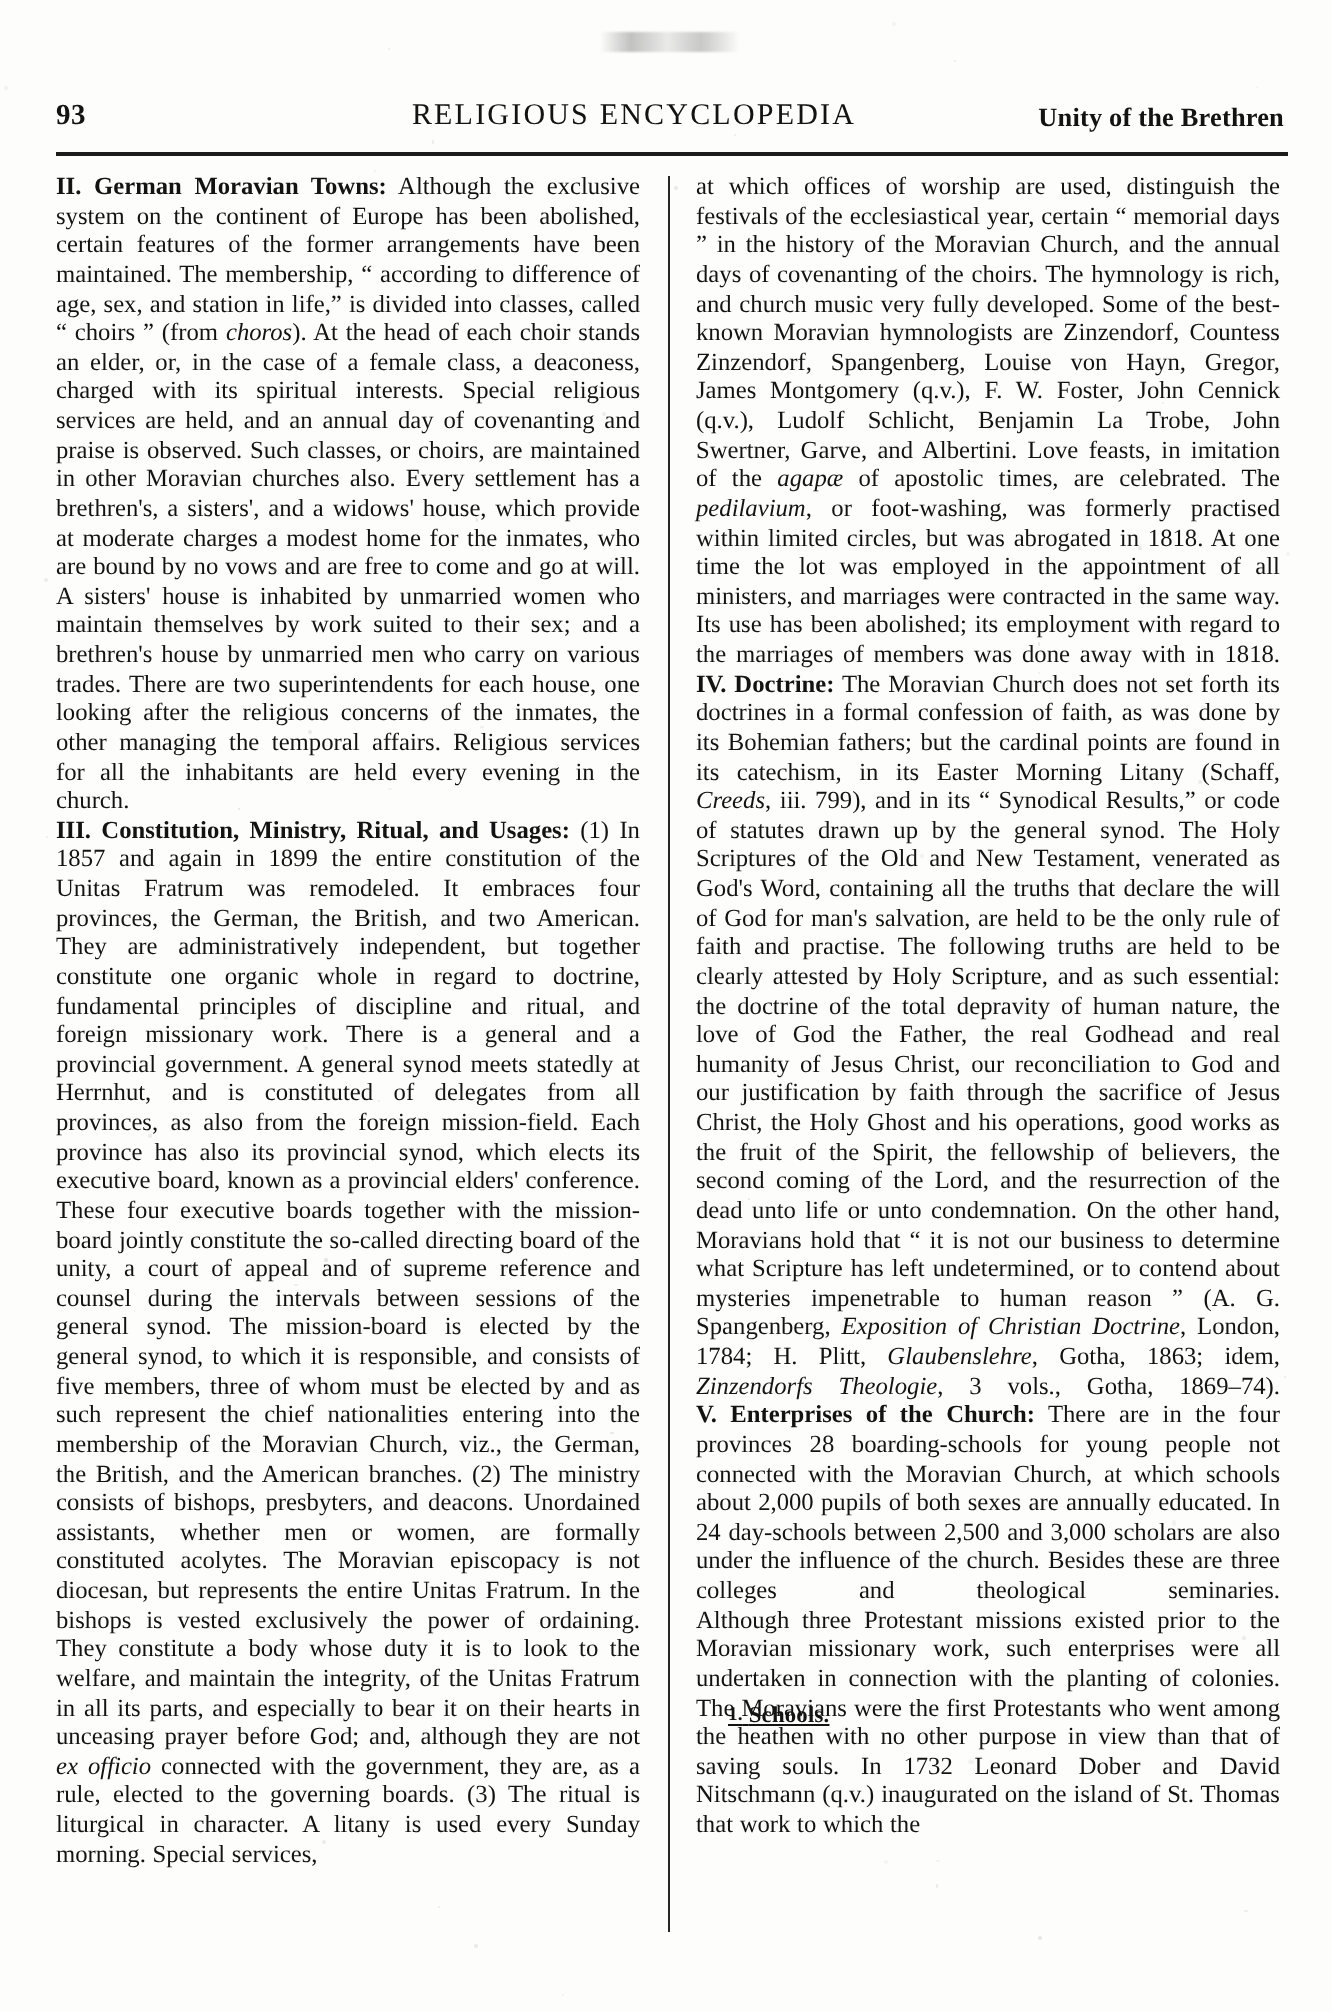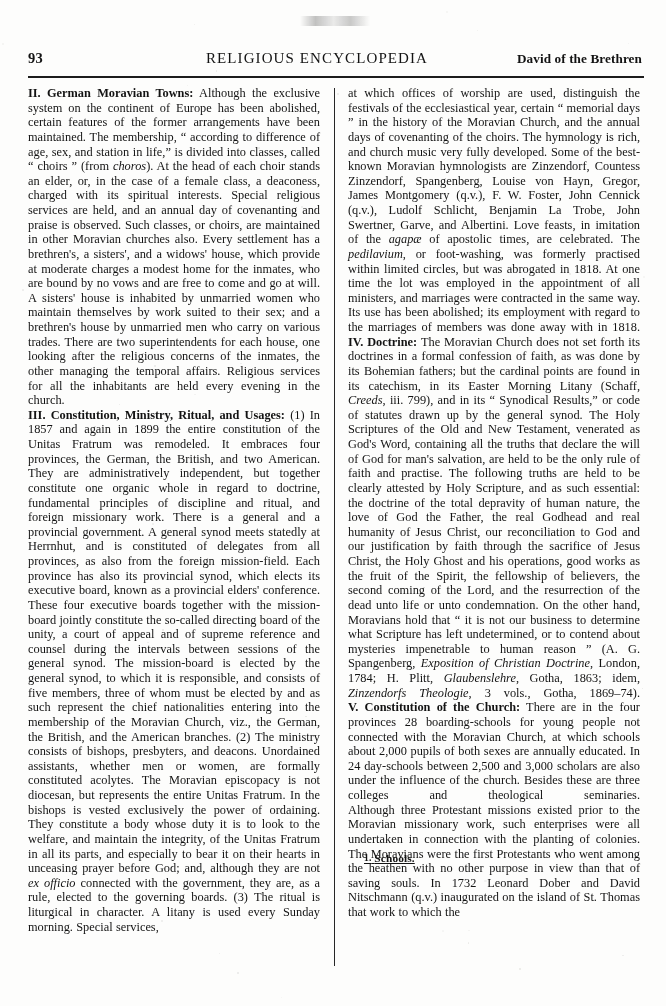--- a/index.html
+++ b/index.html
@@ -146,21 +146,21 @@
 </head>
 <body>
 
 <div class="page">
 
   <div class="ghost"></div>
 
   <div class="running-head">
     <div class="folio">93</div>
     <div class="head-center">RELIGIOUS ENCYCLOPEDIA</div>
-    <div class="head-right">David of the Brethren</div>
+    <div class="head-right">Unity of the Brethren</div>
   </div>
 
   <div class="rule"></div>
 
   <div class="columns">
 
     <div class="col-divider"></div>
 
     <div class="col col-left">
 
@@ -170,21 +170,21 @@
       <p class="last"><b>III. Constitution, Ministry, Ritual, and Usages:</b> <span>(1) In 1857 and again in 1899 the entire constitution of the Unitas Fratrum was remodeled. It embraces four provinces, the German, the British, and two American. They are administratively independent, but together constitute one organic whole in regard to doctrine, fundamental principles of discipline and ritual, and foreign missionary work. There is a general and a provincial government. A general synod meets statedly at Herrnhut, and is constituted of delegates from all provinces, as also from the foreign mission-field. Each province has also its provincial synod, which elects its executive board, known as a provincial elders' conference. These four executive boards together with the mission-board jointly constitute the so-called directing board of the unity, a court of appeal and of supreme reference and counsel during the intervals between sessions of the general synod. The mission-board is elected by the general synod, to which it is responsible, and consists of five members, three of whom must be elected by and as such represent the chief nationalities entering into the membership of the Moravian Church, viz., the German, the British, and the American branches. (2) The ministry consists of bishops, presbyters, and deacons. Unordained assistants, whether men or women, are formally constituted acolytes. The Moravian episcopacy is not diocesan, but represents the entire Unitas Fratrum. In the bishops is vested exclusively the power of ordaining. They constitute a body whose duty it is to look to the welfare, and maintain the integrity, of the Unitas Fratrum in all its parts, and especially to bear it on their hearts in unceasing prayer before God; and, although they are not <i>ex officio</i> connected with the government, they are, as a rule, elected to the governing boards. (3) The ritual is liturgical in character. A litany is used every Sunday morning. Special services,</span></p>
 
     </div>
 
     <div class="col col-right">
 
       <p><span>at which offices of worship are used, distinguish the festivals of the ecclesiastical year, certain “ memorial days ” in the history of the Moravian Church, and the annual days of covenanting of the choirs. The hymnology is rich, and church music very fully developed. Some of the best-known Moravian hymnologists are Zinzendorf, Countess Zinzendorf, Spangenberg, Louise von Hayn, Gregor, James Montgomery (q.v.), F. W. Foster, John Cennick (q.v.), Ludolf Schlicht, Benjamin La Trobe, John Swertner, Garve, and Albertini. Love feasts, in imitation of the <i>agapæ</i> of apostolic times, are celebrated. The <i>pedilavium</i>, or foot-washing, was formerly practised within limited circles, but was abrogated in 1818. At one time the lot was employed in the appointment of all ministers, and marriages were contracted in the same way. Its use has been abolished; its employment with regard to the marriages of members was done away with in 1818.</span></p>
 
       <p><b>IV. Doctrine:</b> <span>The Moravian Church does not set forth its doctrines in a formal confession of faith, as was done by its Bohemian fathers; but the cardinal points are found in its catechism, in its Easter Morning Litany (Schaff, <i>Creeds</i>, iii. 799), and in its “ Synodical Results,” or code of statutes drawn up by the general synod. The Holy Scriptures of the Old and New Testament, venerated as God's Word, containing all the truths that declare the will of God for man's salvation, are held to be the only rule of faith and practise. The following truths are held to be clearly attested by Holy Scripture, and as such essential: the doctrine of the total depravity of human nature, the love of God the Father, the real Godhead and real humanity of Jesus Christ, our reconciliation to God and our justification by faith through the sacrifice of Jesus Christ, the Holy Ghost and his operations, good works as the fruit of the Spirit, the fellowship of believers, the second coming of the Lord, and the resurrection of the dead unto life or unto condemnation. On the other hand, Moravians hold that “ it is not our business to determine what Scripture has left undetermined, or to contend about mysteries impenetrable to human reason ” (A. G. Spangenberg, <i>Exposition of Christian Doctrine</i>, London, 1784; H. Plitt, <i>Glaubenslehre</i>, Gotha, 1863; idem, <i>Zinzendorfs Theologie</i>, 3 vols., Gotha, 1869–74).</span></p>
 
-      <p><b>V. Constitution of the Church:</b> <span>There are in the four provinces 28 boarding-schools for young people not connected with the Moravian Church, at which schools about 2,000 pupils of both sexes are annually educated. In 24 day-schools between 2,500 and 3,000 scholars are also under the influence of the church. Besides these are three colleges and theological seminaries.</span></p>
+      <p><b>V. Enterprises of the Church:</b> <span>There are in the four provinces 28 boarding-schools for young people not connected with the Moravian Church, at which schools about 2,000 pupils of both sexes are annually educated. In 24 day-schools between 2,500 and 3,000 scholars are also under the influence of the church. Besides these are three colleges and theological seminaries.</span></p>
 
       <p class="last"><span>Although three Protestant missions existed prior to the Moravian missionary work, such enterprises were all undertaken in connection with the planting of colonies. The Moravians were the first Protestants who went among the heathen with no other purpose in view than that of saving souls. In 1732 Leonard Dober and David Nitschmann (q.v.) inaugurated on the island of St. Thomas that work to which the</span></p>
 
       <div class="sn-label" style="left:16px; top:766px;text-decoration:underline;"><span class="sn-num">1.</span> <span>Schools.</span></div>
 
     <div style="position: absolute; left: -2px; top: 750px; width: 78px; height: 46px; float: none; pointer-events: none;"></div>
         <div style="position: absolute; left: -2px; top: 907px; width: 78px; height: 46px; float: none; pointer-events: none;"></div>
       </div>
   </div>
 <div class="speck" style="width: 1.3479px; height: 1.3479px; left: 627.898px; top: 42.7327px; opacity: 0.22;"></div>

